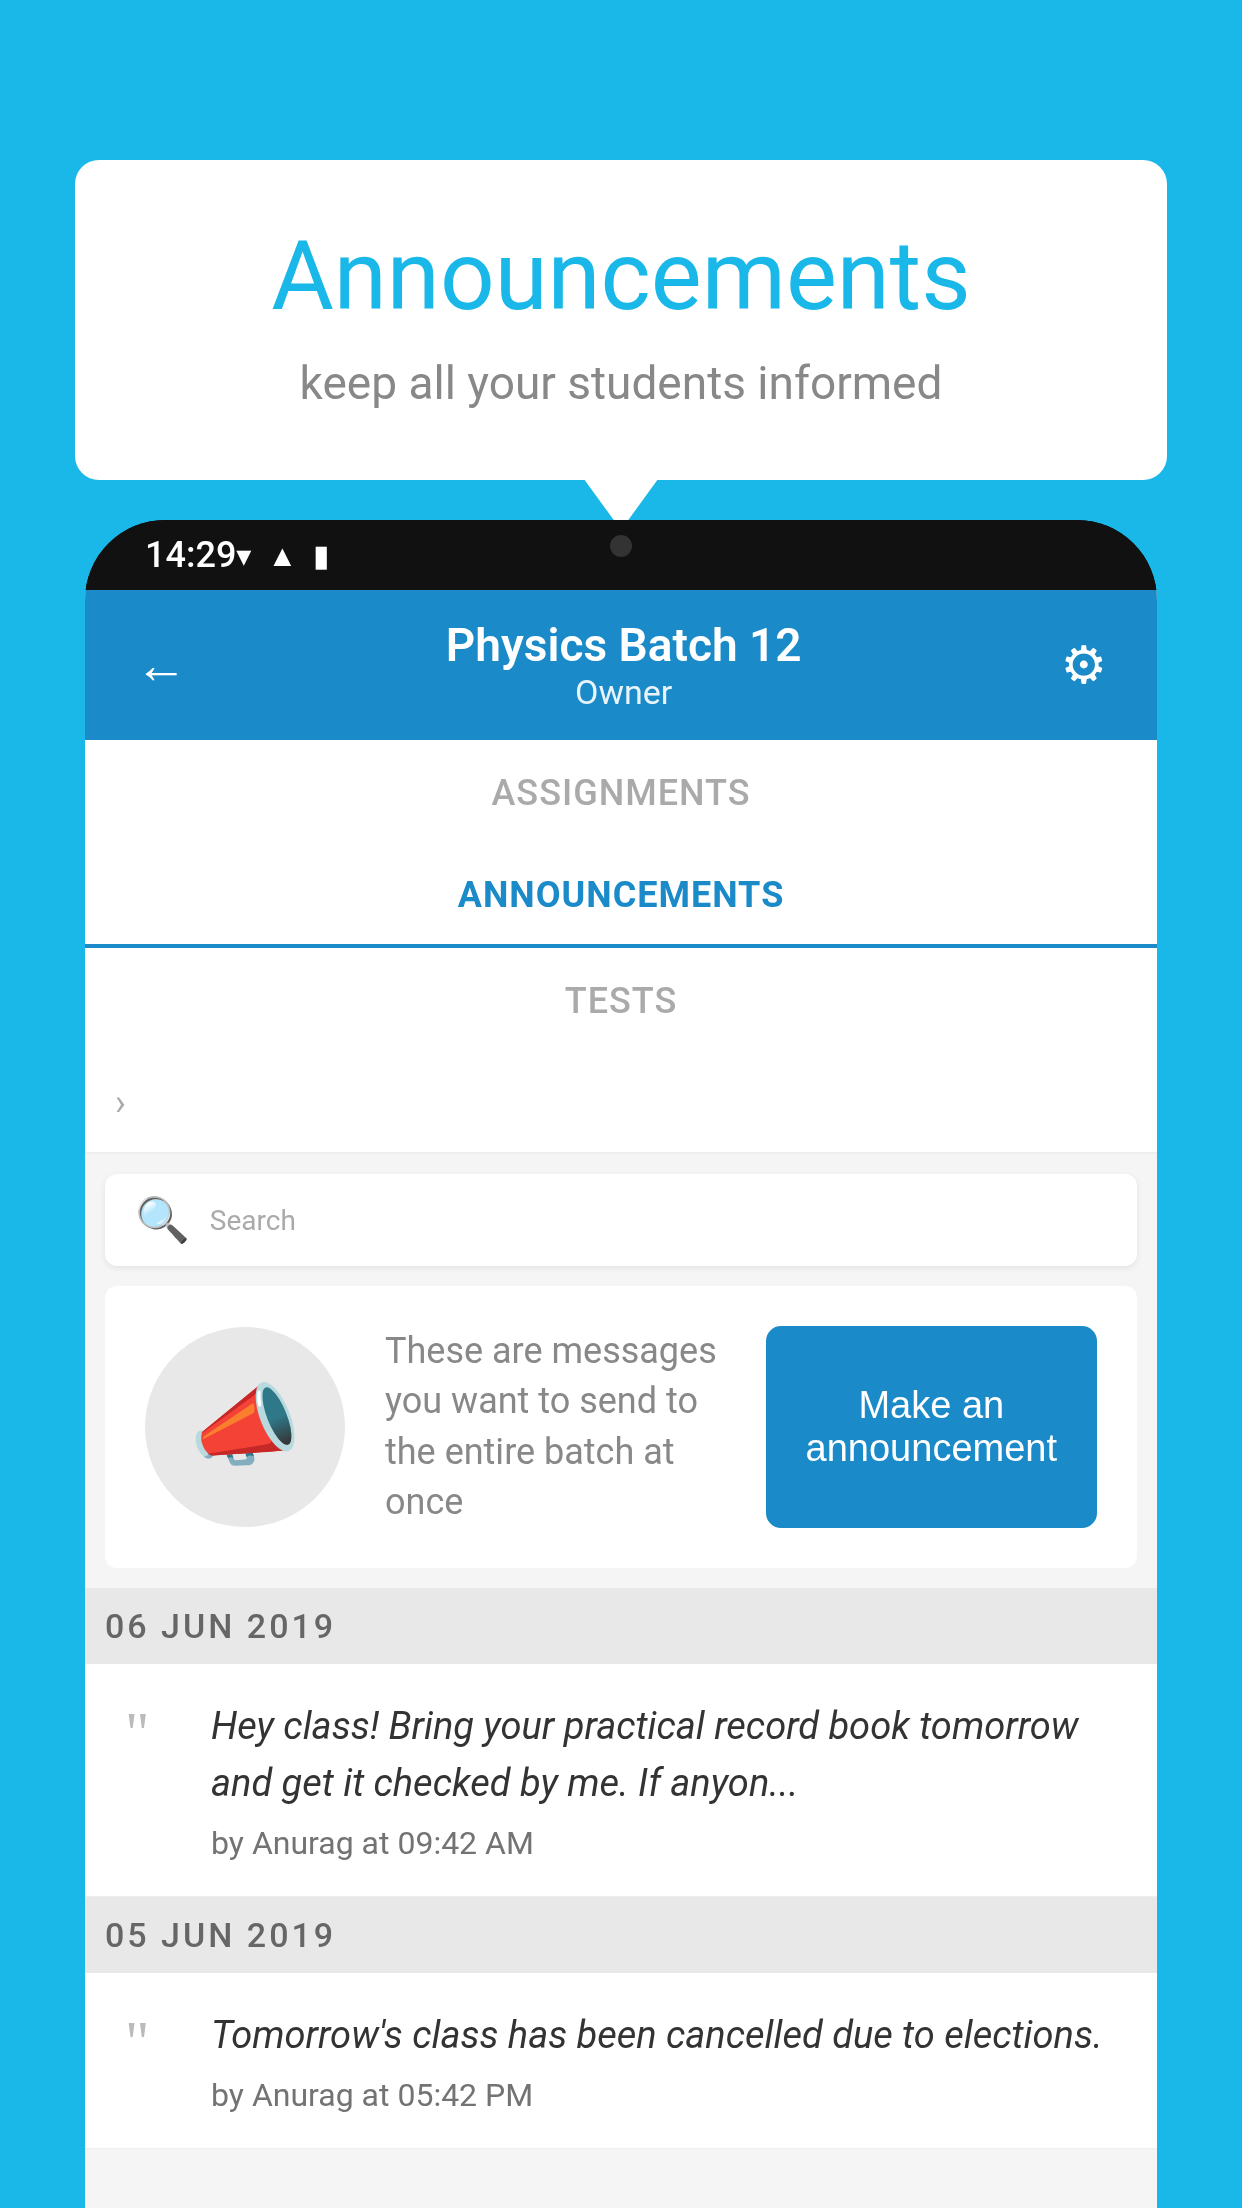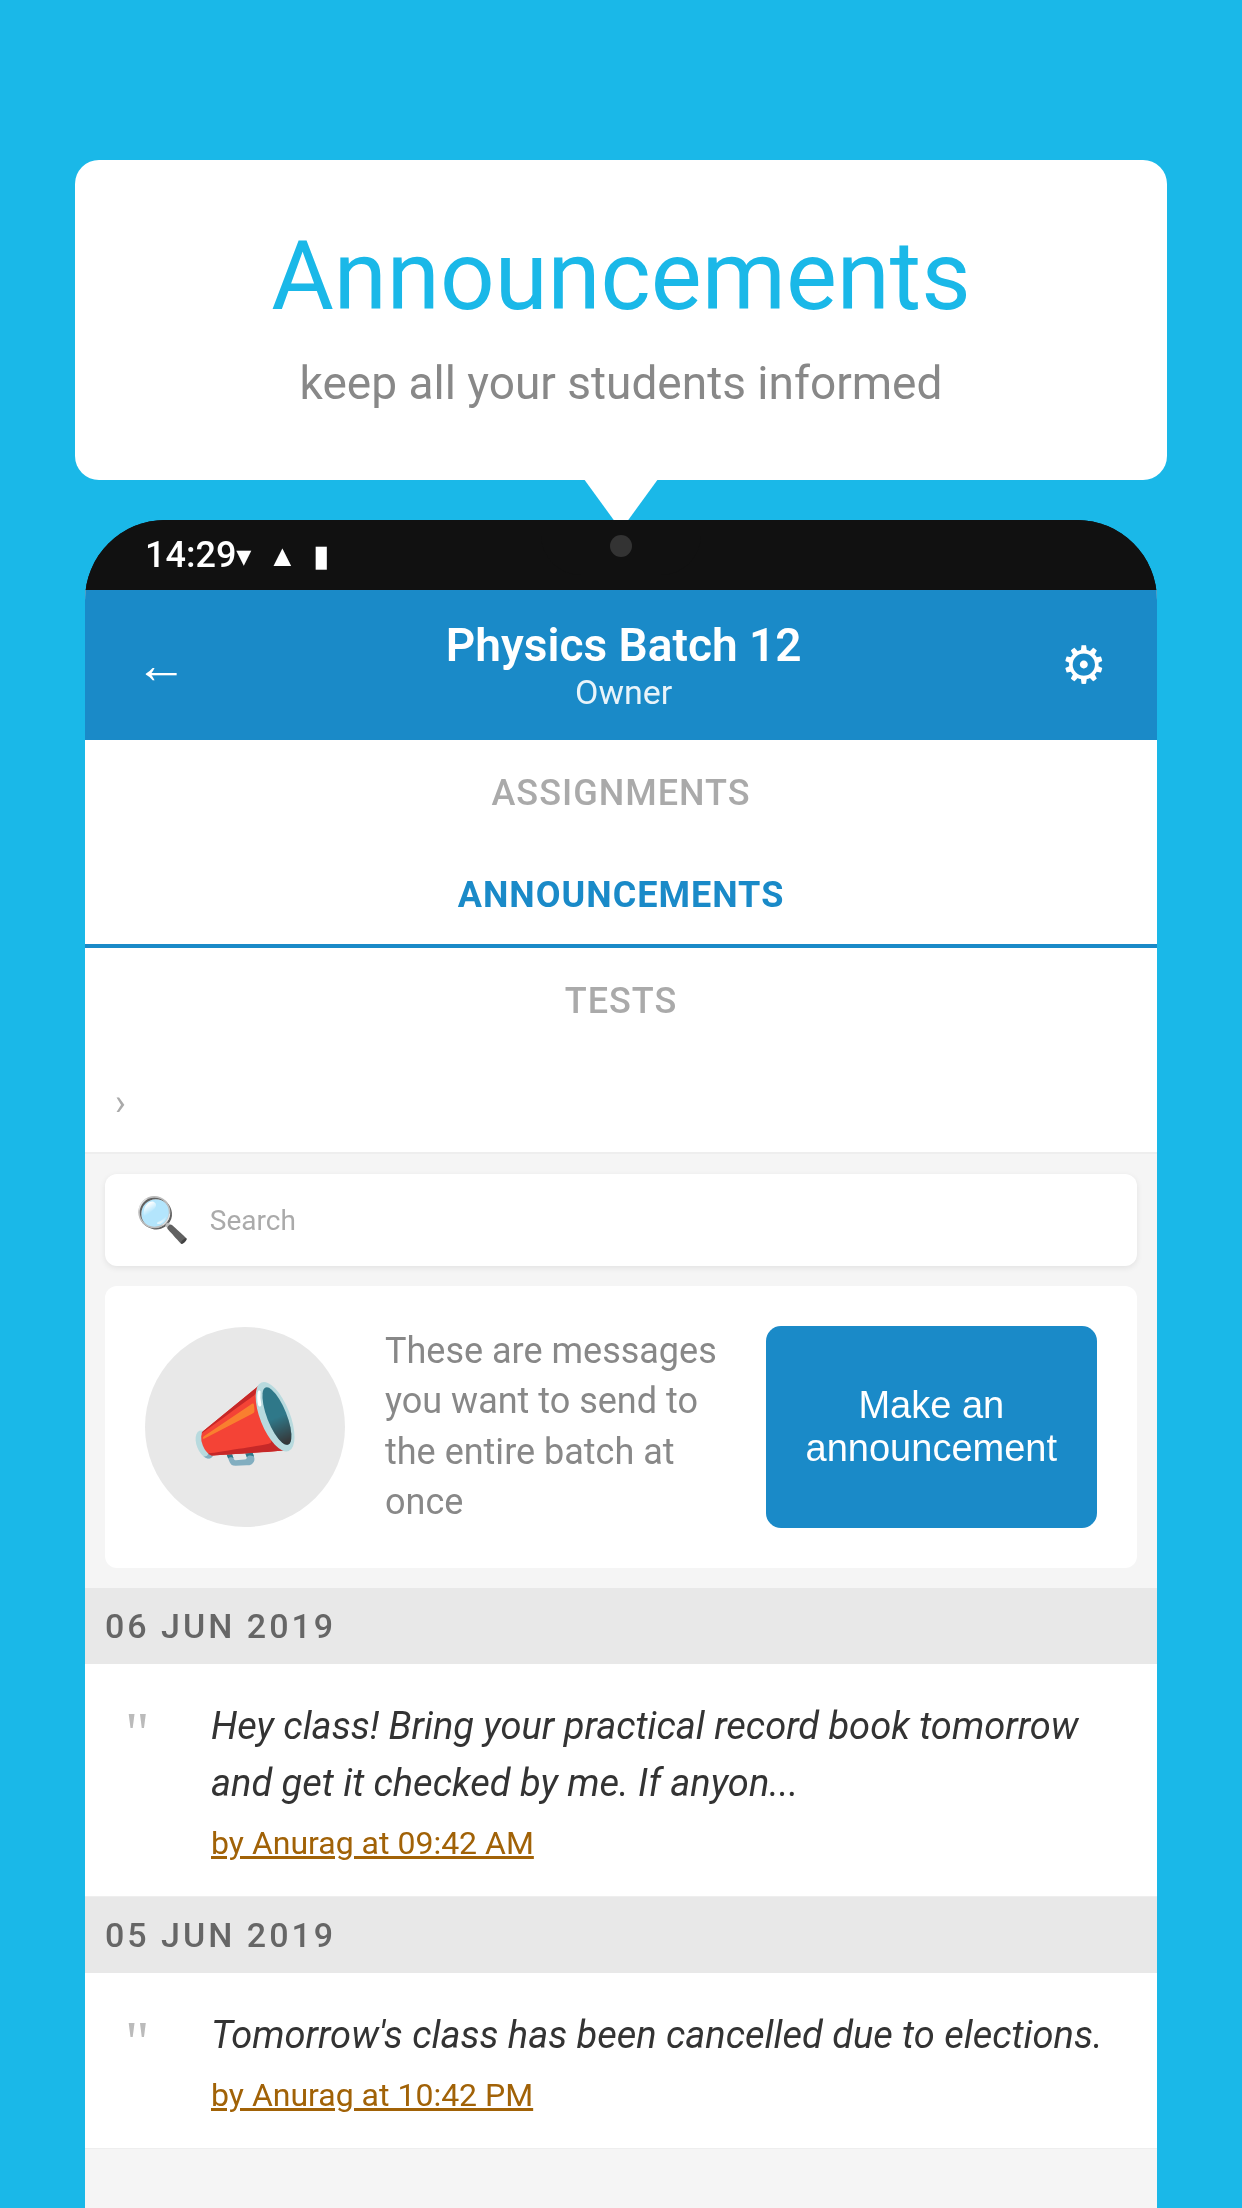--- a/index.html
+++ b/index.html
@@ -310,22 +310,21 @@
     .announcement-text {
       font-size: 38px;
       color: #333;
       font-style: italic;
       line-height: 1.5;
       margin-bottom: 12px;
     }
 
     .announcement-meta {
       font-size: 32px;
-      color: #a16207;
-      text-decoration: underline;
+      color: #737373;
     }
   </style>
 </head>
 <body>
 
 <div class="speech-bubble-container">
   <div class="speech-bubble">
     <div class="speech-bubble-title">Announcements</div>
     <div class="speech-bubble-subtitle">keep all your students informed</div>
   </div>
@@ -399,19 +398,19 @@
       </div>
 
       <div class="date-separator">
         <span>05  JUN  2019</span>
       </div>
 
       <div class="announcement-item">
         <div class="quote-icon">"</div>
         <div class="announcement-text-group">
           <div class="announcement-text">Tomorrow's class has been cancelled due to elections.</div>
-          <div class="announcement-meta">by Anurag at 10:42 PM</div>
+          <div class="announcement-meta">by Anurag at 05:42 PM</div>
         </div>
       </div>
 
     </div>
   </div>
 </div>
 
 </body></html>

